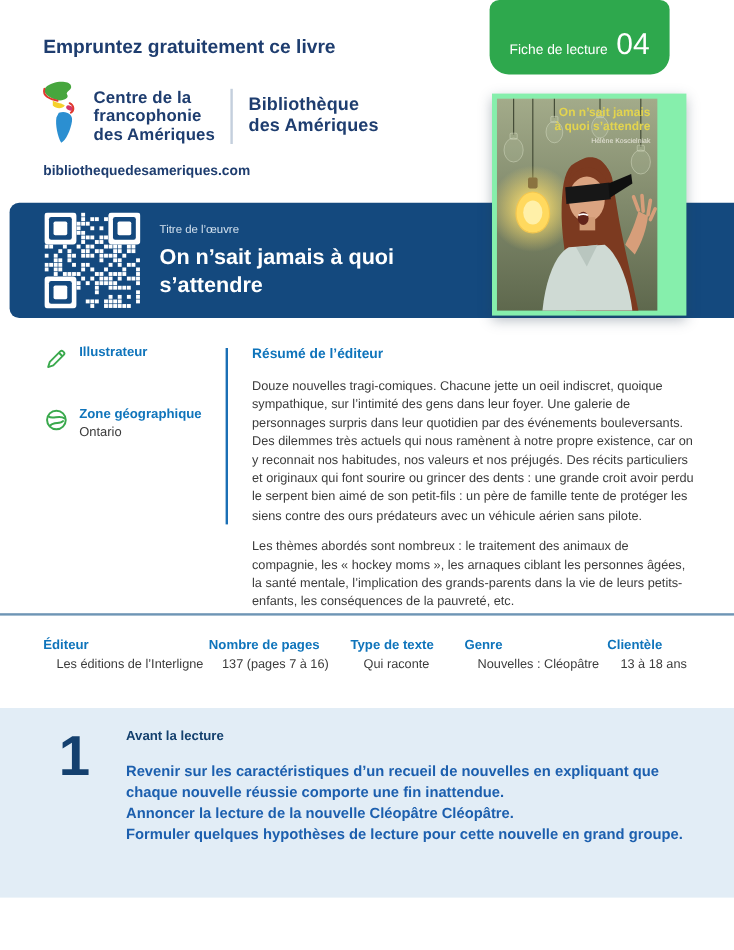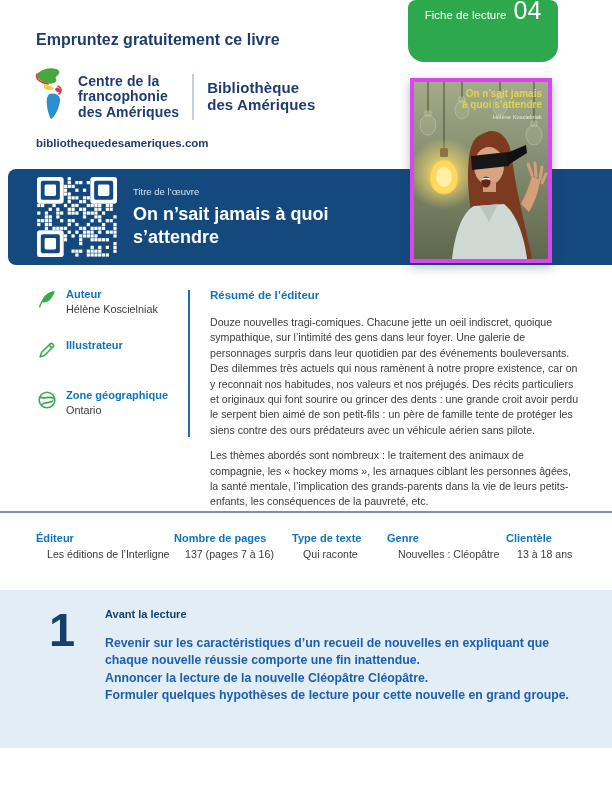--- a/index.html
+++ b/index.html
@@ -8,43 +8,43 @@
     position:relative; width:612px; height:792px; background:#ffffff;
     overflow:hidden; font-family:"Liberation Sans", sans-serif;
   }
 
   
   .tagline { position:absolute; left:36px; top:31px; font-size:16px; font-weight:700; color:#1e3d6f; }
   .badge {
     position:absolute; left:408px; top:0; width:150px; height:62px;
     background:#2ea84d; border-radius:8px 8px 16px 16px;
     display:flex; align-items:baseline; justify-content:center;
-    color:#fff; gap:7px;
+    color:#fff; padding-top:27px; gap:7px;
   }
   .badge-label { font-size:11.5px; font-weight:400; }
   .badge-number { font-size:25px; font-weight:400; line-height:.8; }
 
   .logo-row { position:absolute; left:34px; top:64px; display:flex; align-items:center; height:66px; }
   .org-name { margin-left:8px; font-size:14px; line-height:1.1; color:#1e3d6f; font-weight:600; letter-spacing:.1px; }
   .org-name .heavy { font-weight:800; }
   .logo-divider { width:2px; height:46px; background:#c4cfdd; margin:0 13px; }
   .library-name { font-size:15px; font-weight:800; color:#1e3d6f; line-height:1.12; letter-spacing:.1px; }
   .website { position:absolute; left:36px; top:137px; font-size:11.5px; font-weight:700; color:#1e3d6f; text-decoration:none; }
 
   
   .banner { position:absolute; left:8px; top:169px; width:604px; height:96px; background:#14497e; border-radius:8px 0 0 8px; }
   .qr { position:absolute; left:29px; top:8px; width:80px; height:80px; }
   .banner-text { position:absolute; left:125px; top:17px; color:#fff; }
   .banner-label { font-size:9.5px; color:#d4e2ef; margin-bottom:6px; }
   .banner-title { font-size:18px; font-weight:700; width:268px; line-height:1.3; }
 
   
   .cover {
-    position:absolute; left:410px; top:78px; width:142px; height:185px;
-    background:#d946ef; padding:4px; z-index:3;
+    position:absolute; left:410px; top:78px; width:162px; height:185px;
+    background:#86efac; padding:4px; z-index:3;
     box-shadow:0 4px 10px rgba(40,60,80,.35);
   }
   .cover svg { display:block; width:134px; height:177px; }
 
   
   .sidebar { position:absolute; left:36px; top:288px; width:148px; }
   .detail-item { display:flex; align-items:flex-start; margin-bottom:24px; }
   .detail-icon { width:24px; flex:0 0 24px; margin-right:6px; margin-top:0; }
   .detail-label { font-size:11px; font-weight:700; color:#0f74bb; }
   .detail-value { font-size:10.8px; color:#3b3b3b; margin-top:3px; }
@@ -322,32 +322,20 @@
         <line x1="126" y1="97" x2="128" y2="85"></line>
         <line x1="128" y1="101" x2="132" y2="92"></line>
       </g>
       <text x="128" y="15" text-anchor="end" font-family="Liberation Sans, sans-serif" font-size="10" font-weight="700" fill="#e3d44e">On n’sait jamais</text>
       <text x="128" y="26" text-anchor="end" font-family="Liberation Sans, sans-serif" font-size="10" font-weight="700" fill="#e3d44e">à quoi s’attendre</text>
       <text x="128" y="37" text-anchor="end" font-family="Liberation Sans, sans-serif" font-size="5.8" fill="#e9e7dc">Hélène Koscielniak</text>
     </svg>
   </div>
 
   <div class="sidebar">
-    <div class="detail-item">
-      <span class="detail-icon">
-        <svg width="22" height="22" viewBox="0 0 24 24">
-          <path d="M20.5 3.5 C13 4 7.5 9 6.5 15.5 C9.5 16.5 14 15 16.5 11.5 C18.5 8.8 20 6.2 20.5 3.5 Z" fill="#3aa94d"></path>
-          <path d="M4 20.5 C6 14 11 8 18 4.5" stroke="#3aa94d" stroke-width="1.6" fill="none" stroke-linecap="round"></path>
-        </svg>
-      </span>
-      <div>
-        <div class="detail-label">Auteur</div>
-        <div class="detail-value">Hélène Koscielniak</div>
-      </div>
-    </div>
 
     <div class="detail-item">
       <span class="detail-icon">
         <svg width="22" height="22" viewBox="0 0 24 24">
           <path d="M4.5 19.5 L6 14.8 L15.5 5.3 C16.2 4.6 17.3 4.6 18 5.3 L18.7 6 C19.4 6.7 19.4 7.8 18.7 8.5 L9.2 18 Z" fill="none" stroke="#3aa94d" stroke-width="1.7" stroke-linejoin="round"></path>
           <path d="M14.3 6.5 L17.5 9.7" stroke="#3aa94d" stroke-width="1.7"></path>
         </svg>
       </span>
       <div>
         <div class="detail-label">Illustrateur</div>

